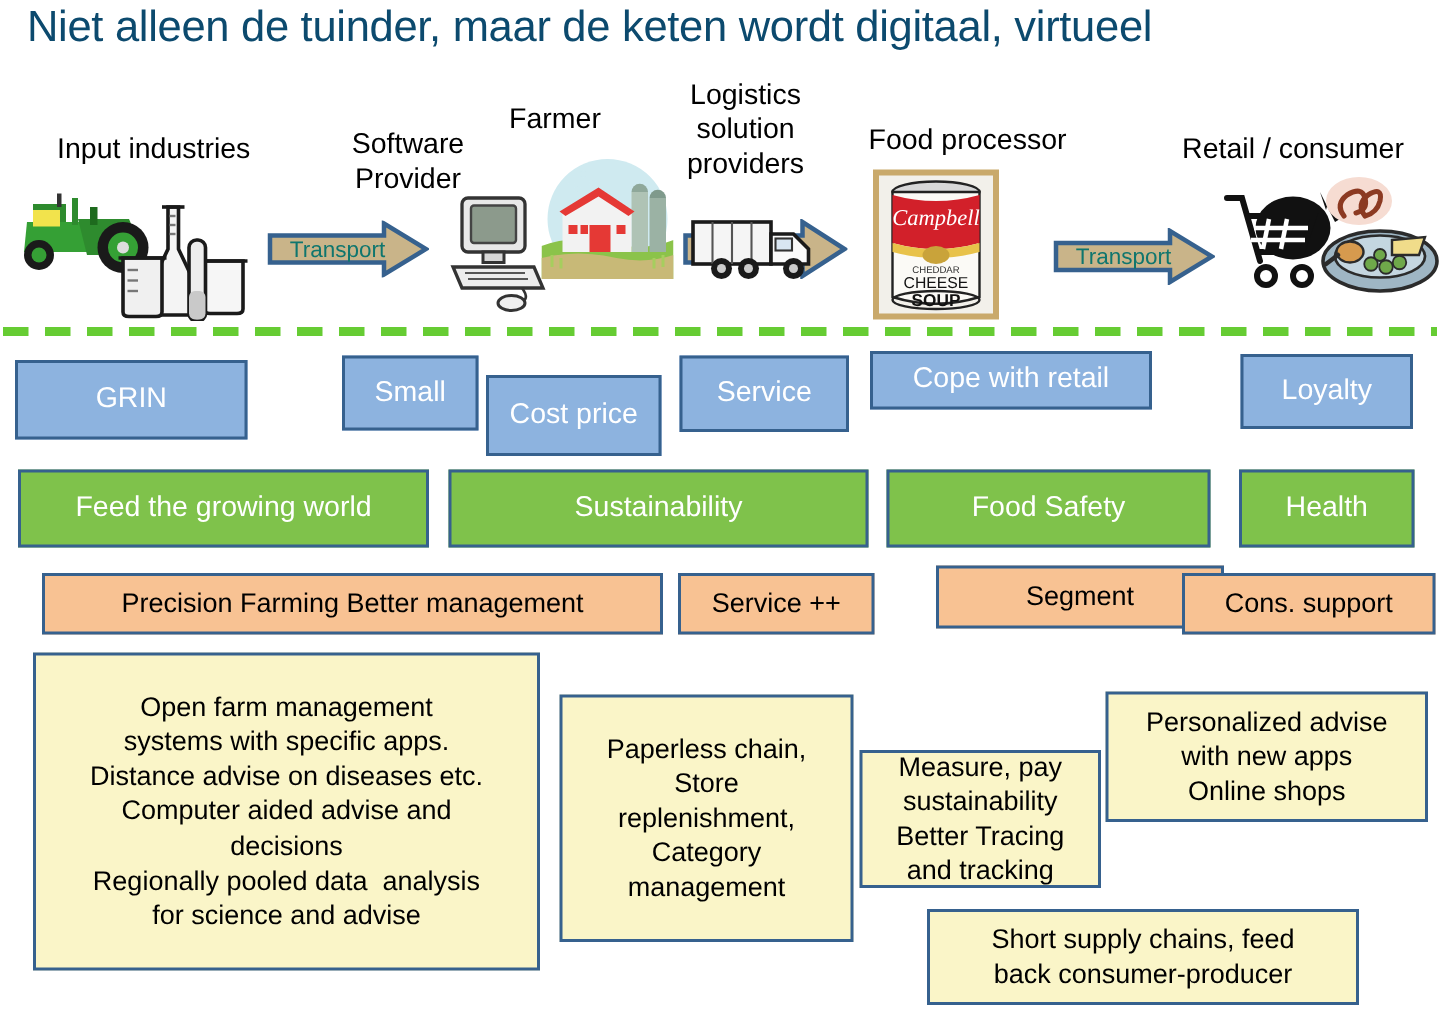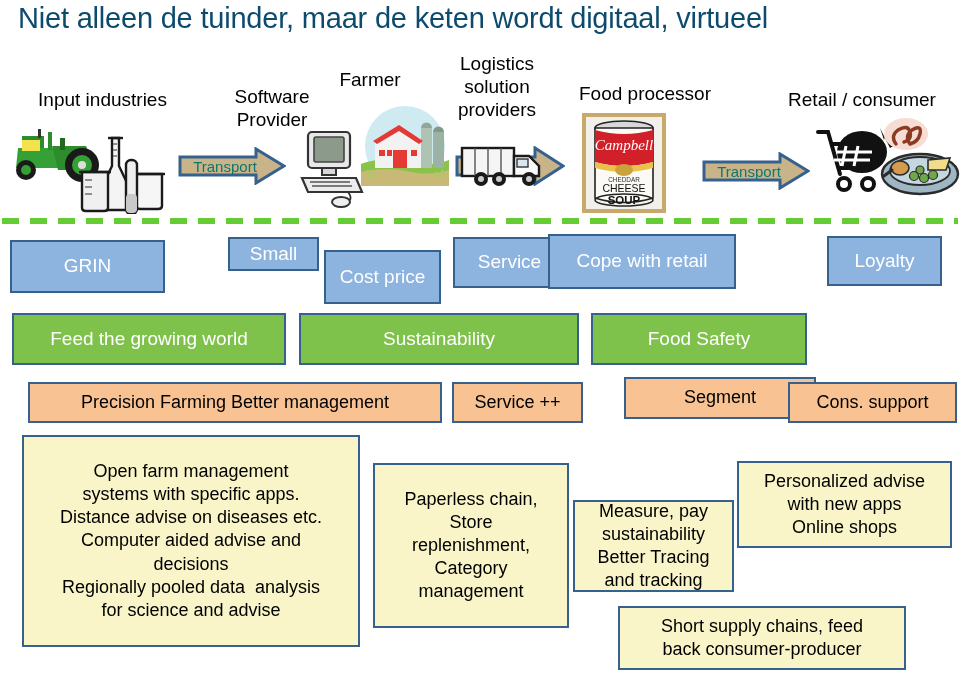--- a/index.html
+++ b/index.html
@@ -362,45 +362,48 @@
       <div class="dash" style="left: 842px; width: 17px; background: rgb(102, 204, 51);"></div>
       <div class="dash" style="left: 870px; width: 17px; background: rgb(102, 204, 51);"></div>
       <div class="dash" style="left: 898px; width: 17px; background: rgb(102, 204, 51);"></div>
       <div class="dash" style="left: 926px; width: 17px; background: rgb(102, 204, 51);"></div>
       <div class="dash" style="left: 954px; width: 4px; background: rgb(102, 204, 51);"></div>
     </div>
 
   <div class="box box-blue" style="left:10px; top:240px; width:155px; height:53px;">
     <span>GRIN</span>
   </div>
-  <div class="box box-blue" style="left:228px; top:237px; width:91px; height:34px;">
+  <div class="box box-blue" style="left:228px; top:237px; width:91px; height:50px;">
     <span>Small</span>
   </div>
   <div class="box box-blue" style="left:324px; top:250px; width:117px; height:54px;">
     <span>Cost price</span>
   </div>
   <div class="box box-blue" style="left:453px; top:237px; width:113px; height:51px;">
     <span>Service</span>
   </div>
-  <div class="box box-blue" style="left:548px; top:234px; width:188px; height:55px;">
+  <div class="box box-blue" style="left:580px; top:234px; width:188px; height:39px;">
     <span>Cope with retail</span>
   </div>
   <div class="box box-blue" style="left:827px; top:236px; width:115px; height:50px;">
     <span>Loyalty</span>
   </div>
 
   <div class="box box-green" style="left:12px; top:313px; width:274px; height:52px;">
     <span>Feed the growing world</span>
   </div>
   <div class="box box-green" style="left:299px; top:313px; width:280px; height:52px;">
     <span>Sustainability</span>
   </div>
   <div class="box box-green" style="left:591px; top:313px; width:216px; height:52px;">
     <span>Food Safety</span>
   </div>
+  <div class="box box-green" style="left:826px; top:313px; width:117px; height:52px;">
+    <span>Health</span>
+  </div>
 
   <div class="box box-orange" style="left:16px; top:382px; width:414px; height:41px;">
     <span>Precision Farming Better management</span>
   </div>
   <div class="box box-orange" style="left:440px; top:382px; width:131px; height:41px;">
     <span>Service ++</span>
   </div>
   <div class="box box-orange" style="left:612px; top:377px; width:192px; height:42px;">
     <span>Segment</span>
   </div>

